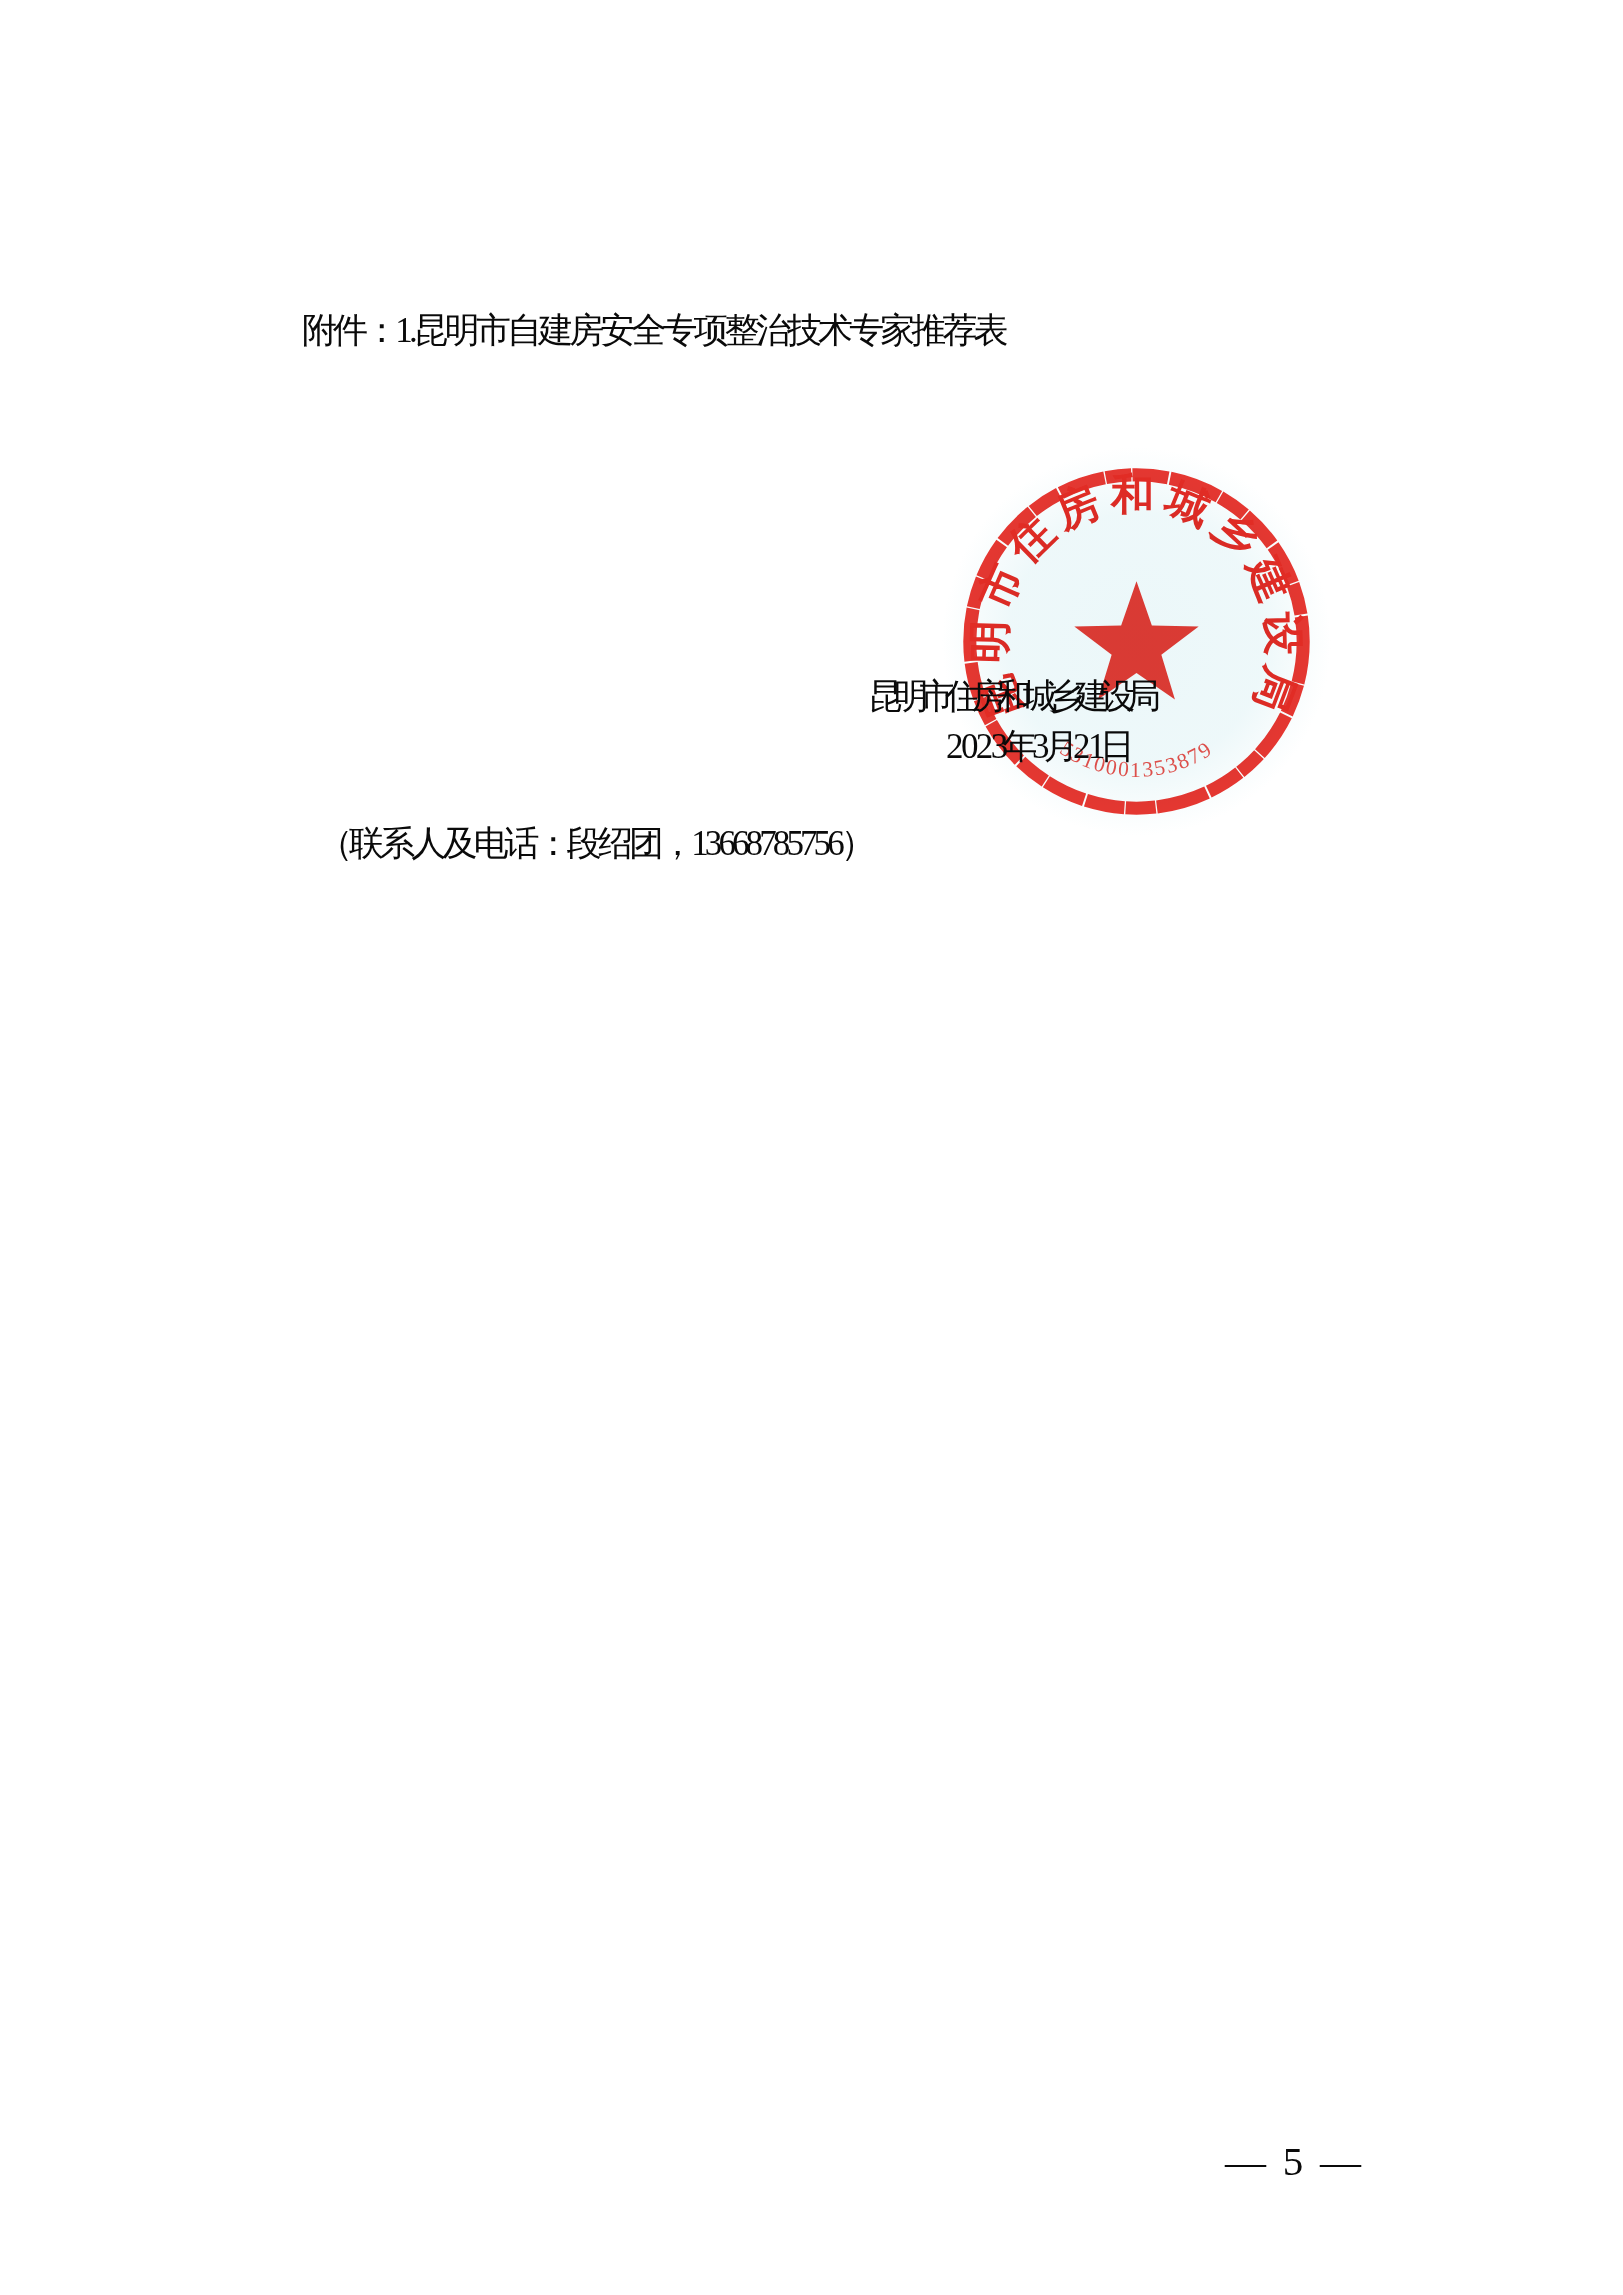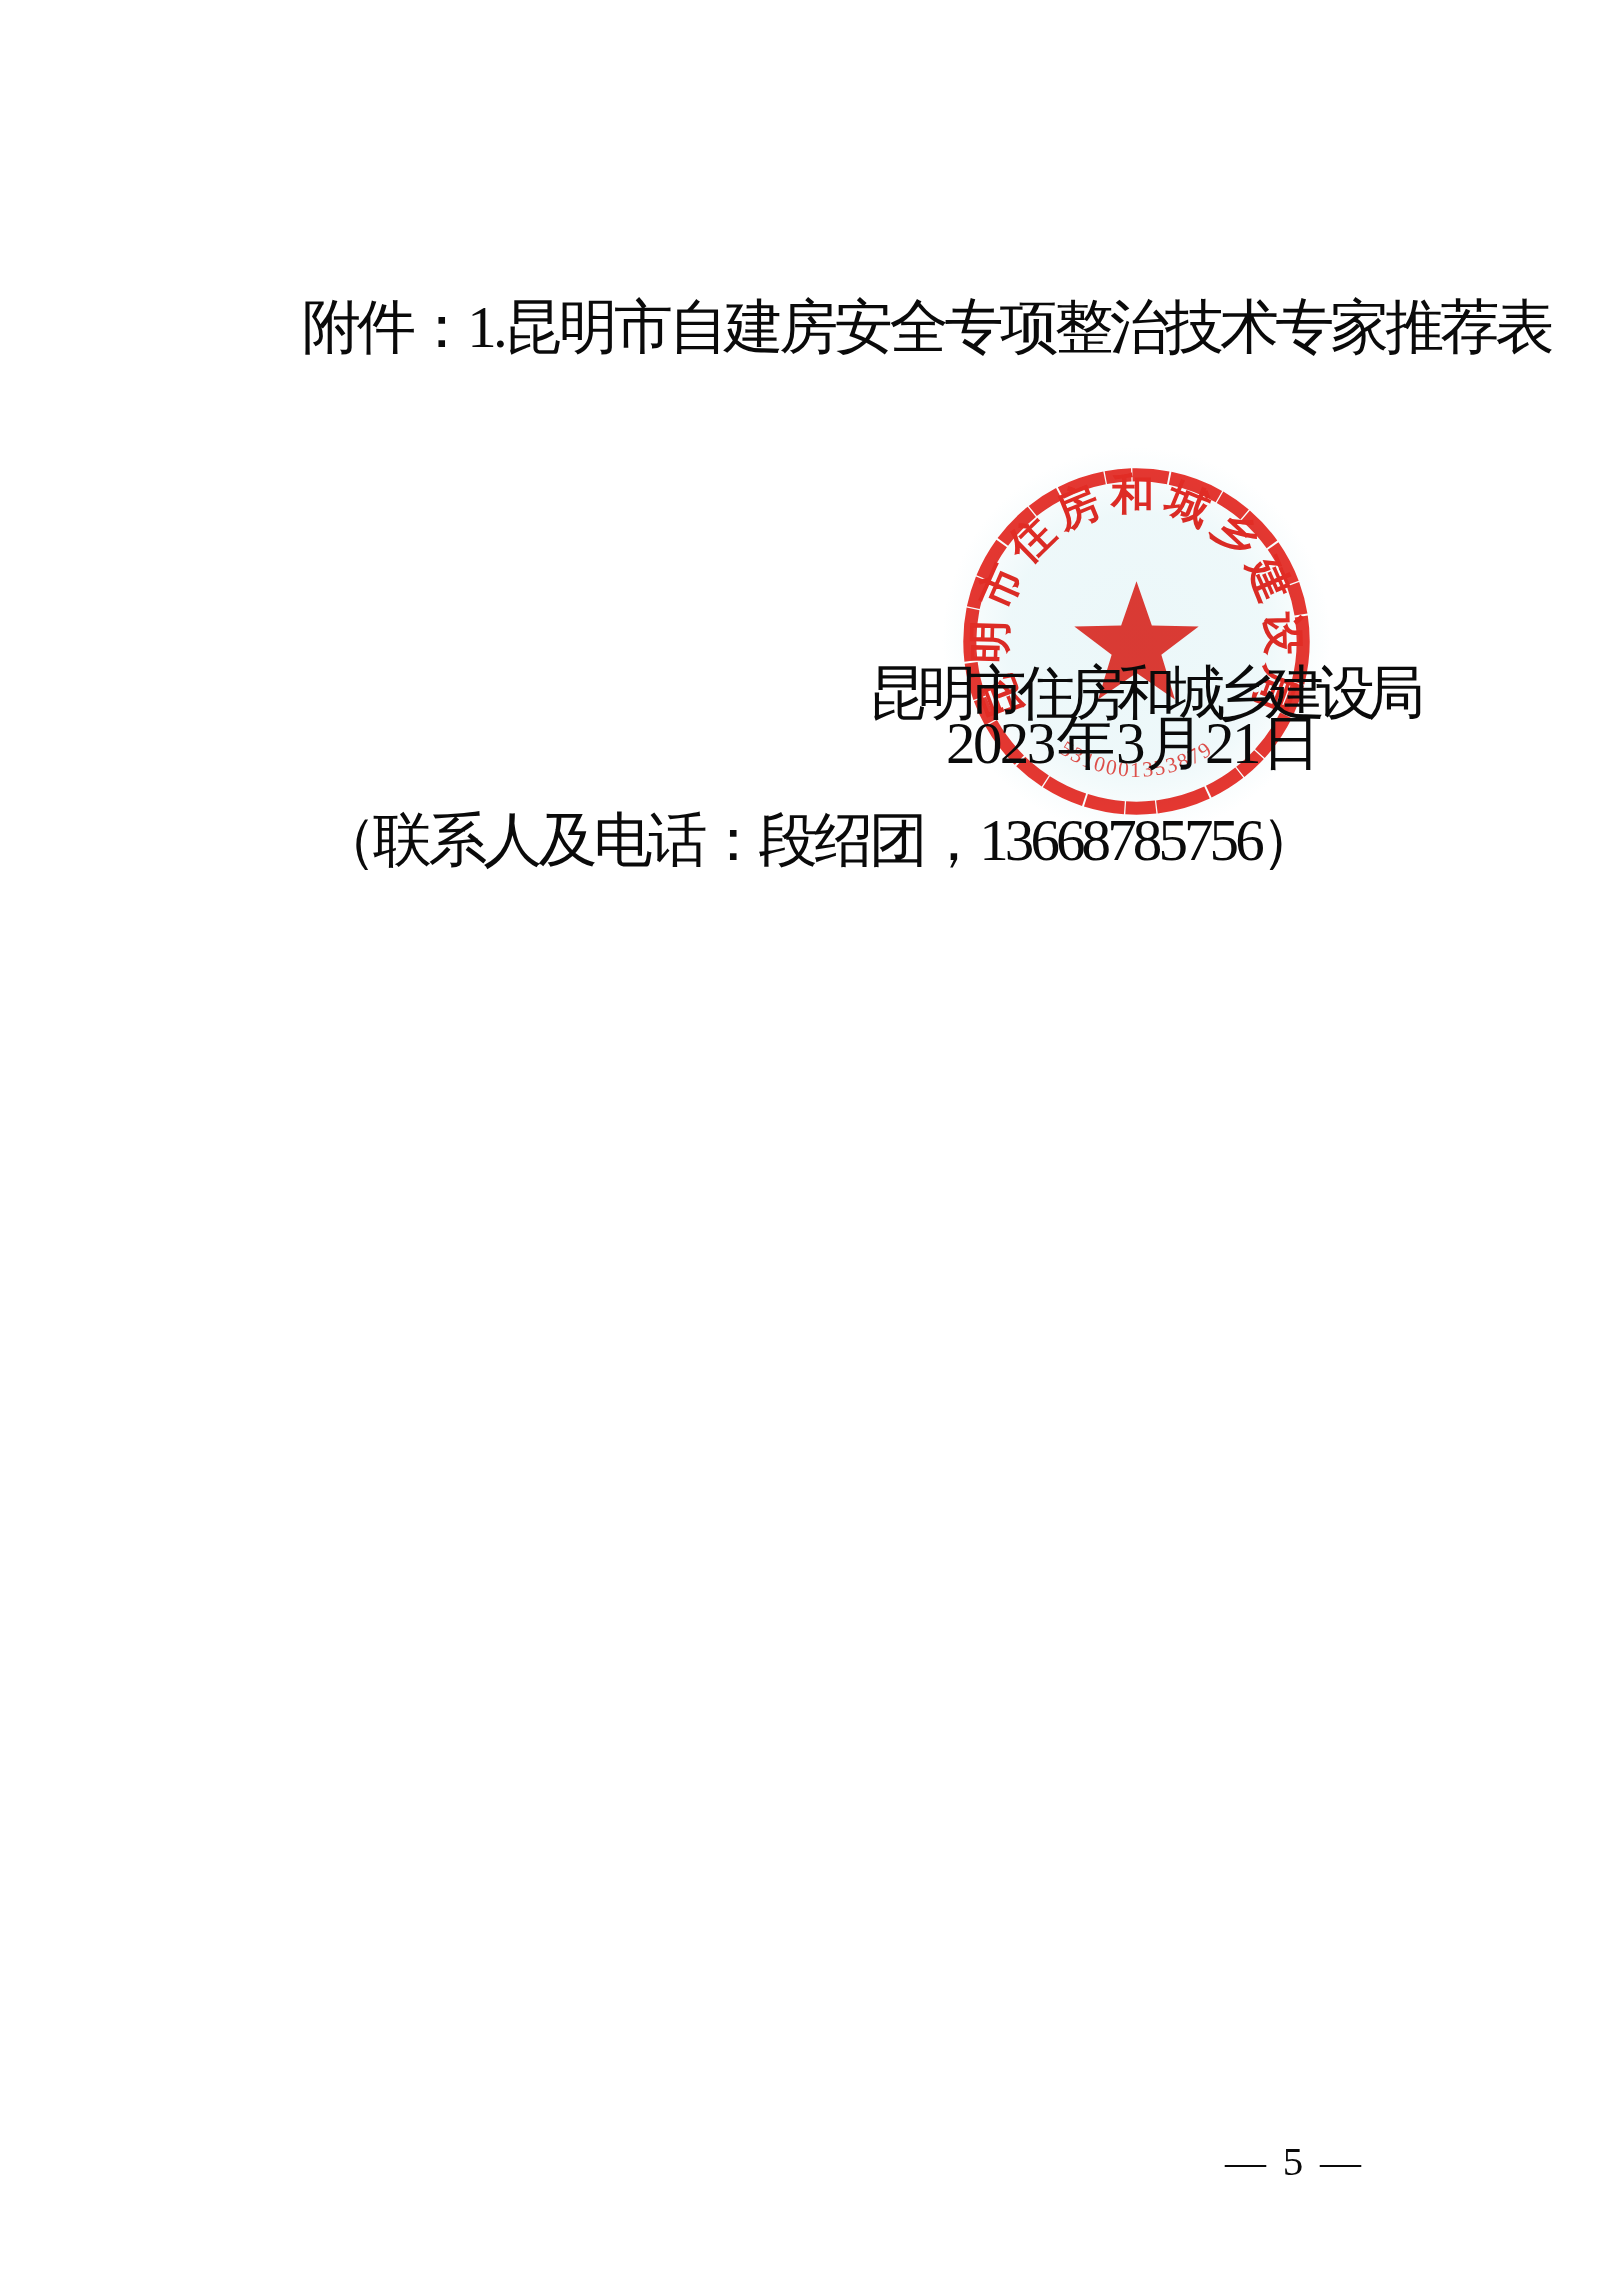--- a/index.html
+++ b/index.html
@@ -13,23 +13,24 @@
     height: 2295px;
     background: #ffffff;
     overflow: hidden;
     font-family: "Liberation Serif", "DejaVu Serif", serif;
     color: #0a0a0a;
   }
   .txt {
     position: absolute;
     white-space: nowrap;
     line-height: 1.08;
-    font-size: 59px;
+    font-size: 35px;
     letter-spacing: -3.9px;
     z-index: 2;
+    margin-top: 16px;
   }
   .attach-line-1 { left: 302px;  top: 296px; }
   .attach-line-2 { left: 431px;  top: 370px; }
   .signature-org {
     left: 868px; top: 662px;
     letter-spacing: -9.2px;
   }
   .signature-date {
     left: 946px; top: 712px;
     letter-spacing: -2.6px;

